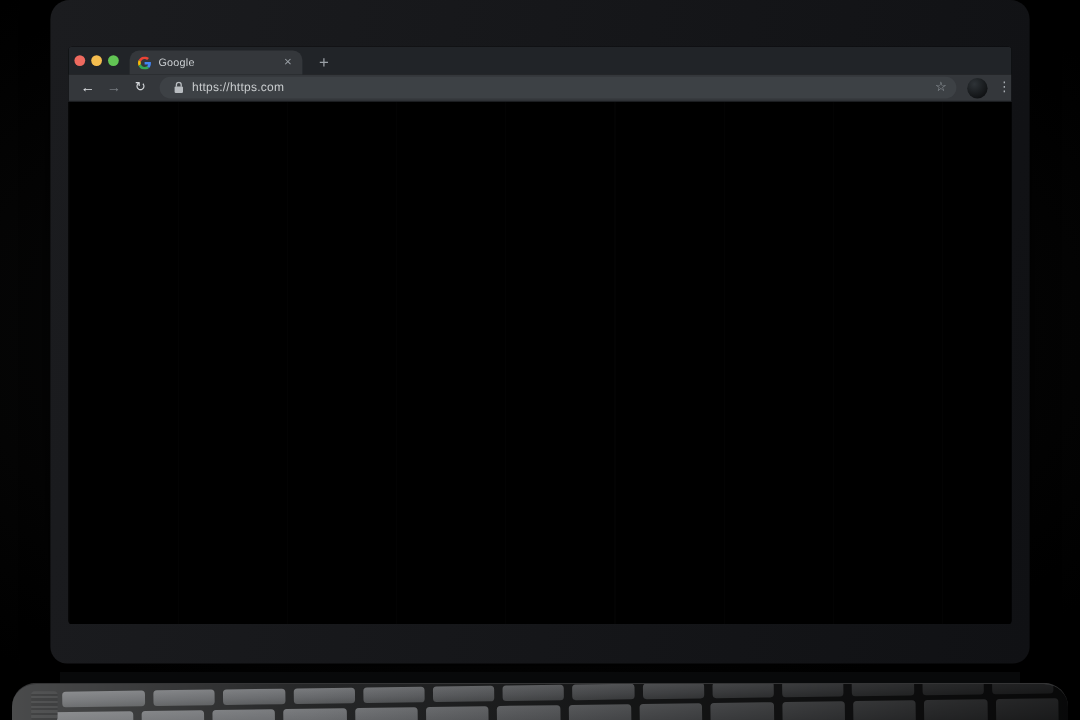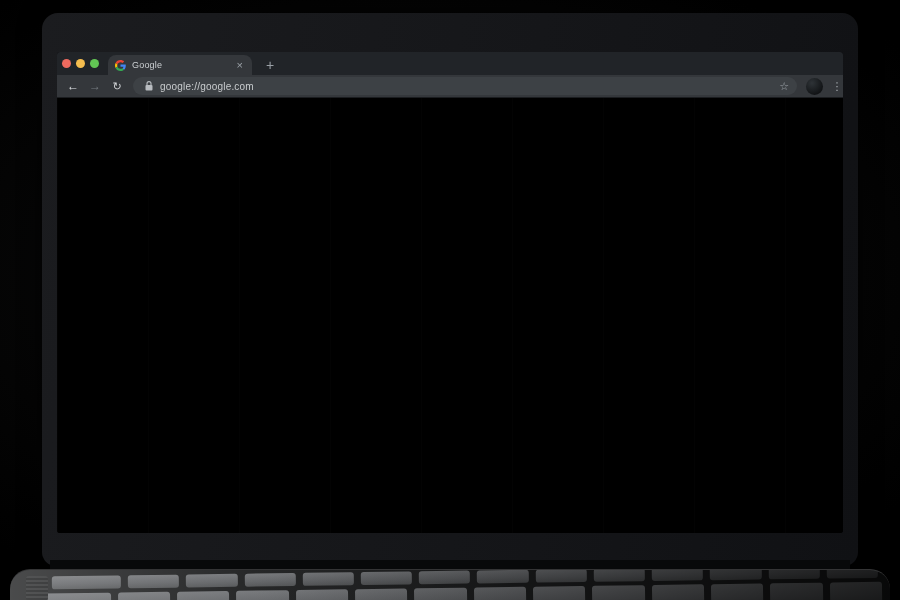--- a/index.html
+++ b/index.html
@@ -2,21 +2,21 @@
 <html><head>
 <meta charset="utf-8">
 <style>
   * { box-sizing: border-box; margin: 0; padding: 0; }
   html,body { width:900px; height:600px; background:#000; overflow:hidden;
               font-family:"Liberation Sans", sans-serif; }
   .stage { position:relative; width:900px; height:600px;
            background: radial-gradient(ellipse 70% 60% at 46% 46%, #0b0c0d 0%, #040404 70%, #000 100%); }
 
   
-  .lid { position:absolute; left:42px; top:13px; width:816px; height:553px;
+  .lid { position:absolute; left:42px; top:0; width:816px; height:553px;
          border-radius:16px 16px 14px 14px;
          background: linear-gradient(100deg, #1b1c1f 0%, #151619 55%, #101114 100%);
          box-shadow: 0 0 22px rgba(0,0,0,0.75); }
   .screen { position:absolute; left:15px; top:39px; width:786px; height:481px;
             border-radius:3px; background:#000; overflow:hidden; }
 
   
   .tabstrip { position:absolute; left:0; top:0; width:100%; height:23px; background:#212428; }
   .traffic { position:absolute; left:5px; top:0; height:23px; display:flex; align-items:center; gap:5px; }
   .light { width:9px; height:9px; border-radius:50%; }
@@ -107,21 +107,21 @@
       <div class="toolbar">
         <div class="nav-btn back">←</div>
         <div class="nav-btn forward">→</div>
         <div class="nav-btn reload">↻</div>
 
         <div class="omnibox">
           <svg class="lock-icon" width="8" height="10" viewBox="0 0 8 10">
             <rect x="0.5" y="4" width="7" height="5.5" rx="1" fill="#b8bcc0"></rect>
             <path d="M2 4.2 V2.6 a2 2 0 0 1 4 0 V4.2" fill="none" stroke="#b8bcc0" stroke-width="1.1"></path>
           </svg>
-          <span class="url">google://google.com</span>
+          <span class="url">https://https.com</span>
           <span class="star">☆</span>
         </div>
 
         <div class="avatar"></div>
         <div class="kebab">⋮</div>
       </div>
 
       <div class="page">
         <div class="texture"></div>
       </div>

